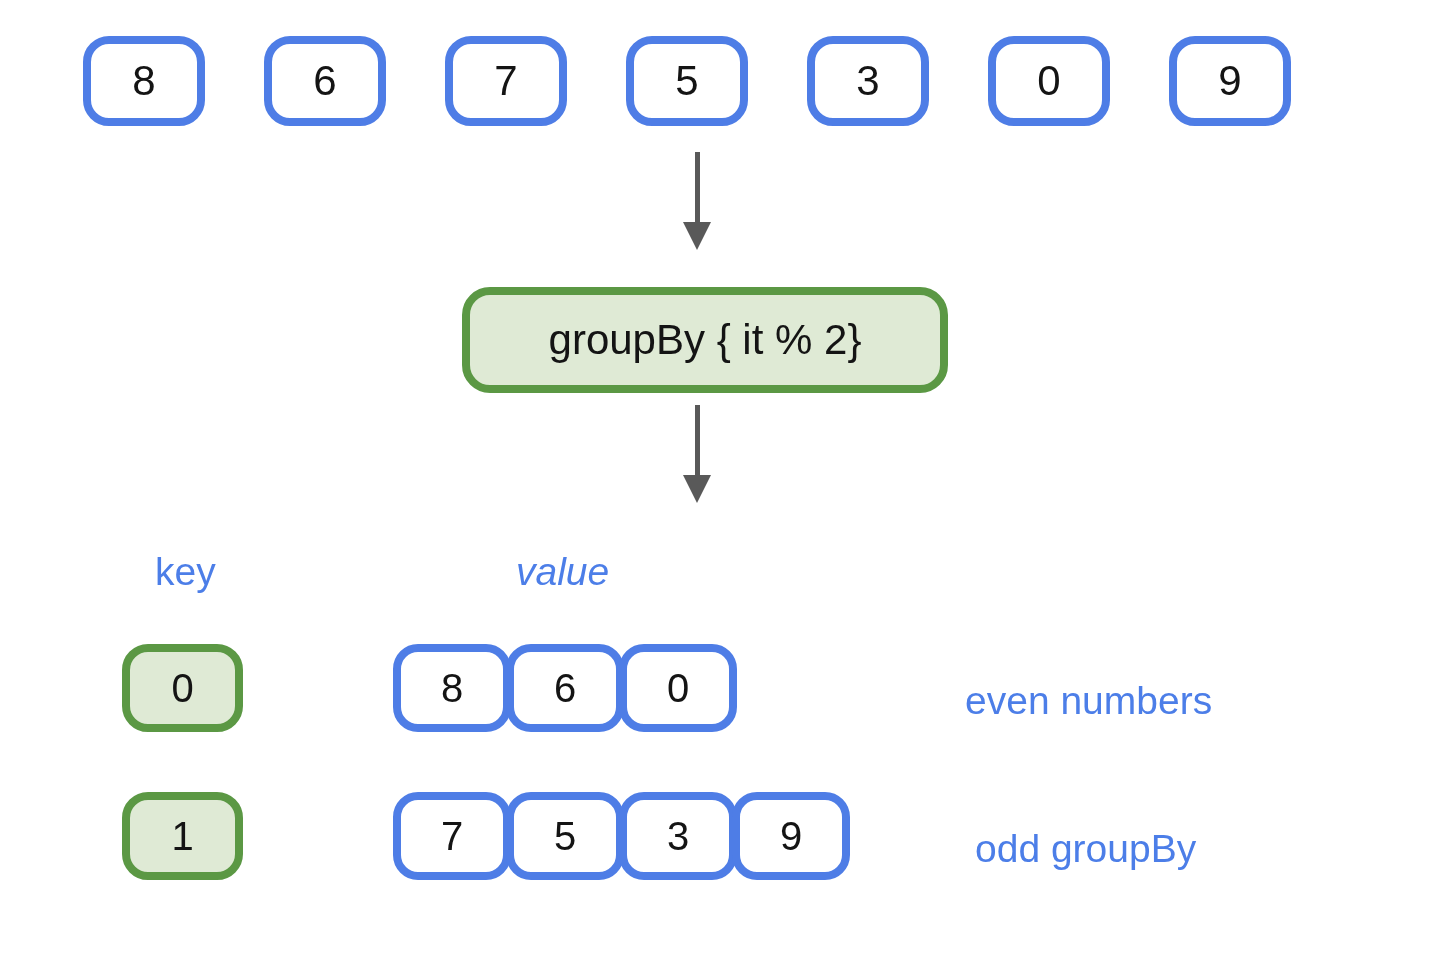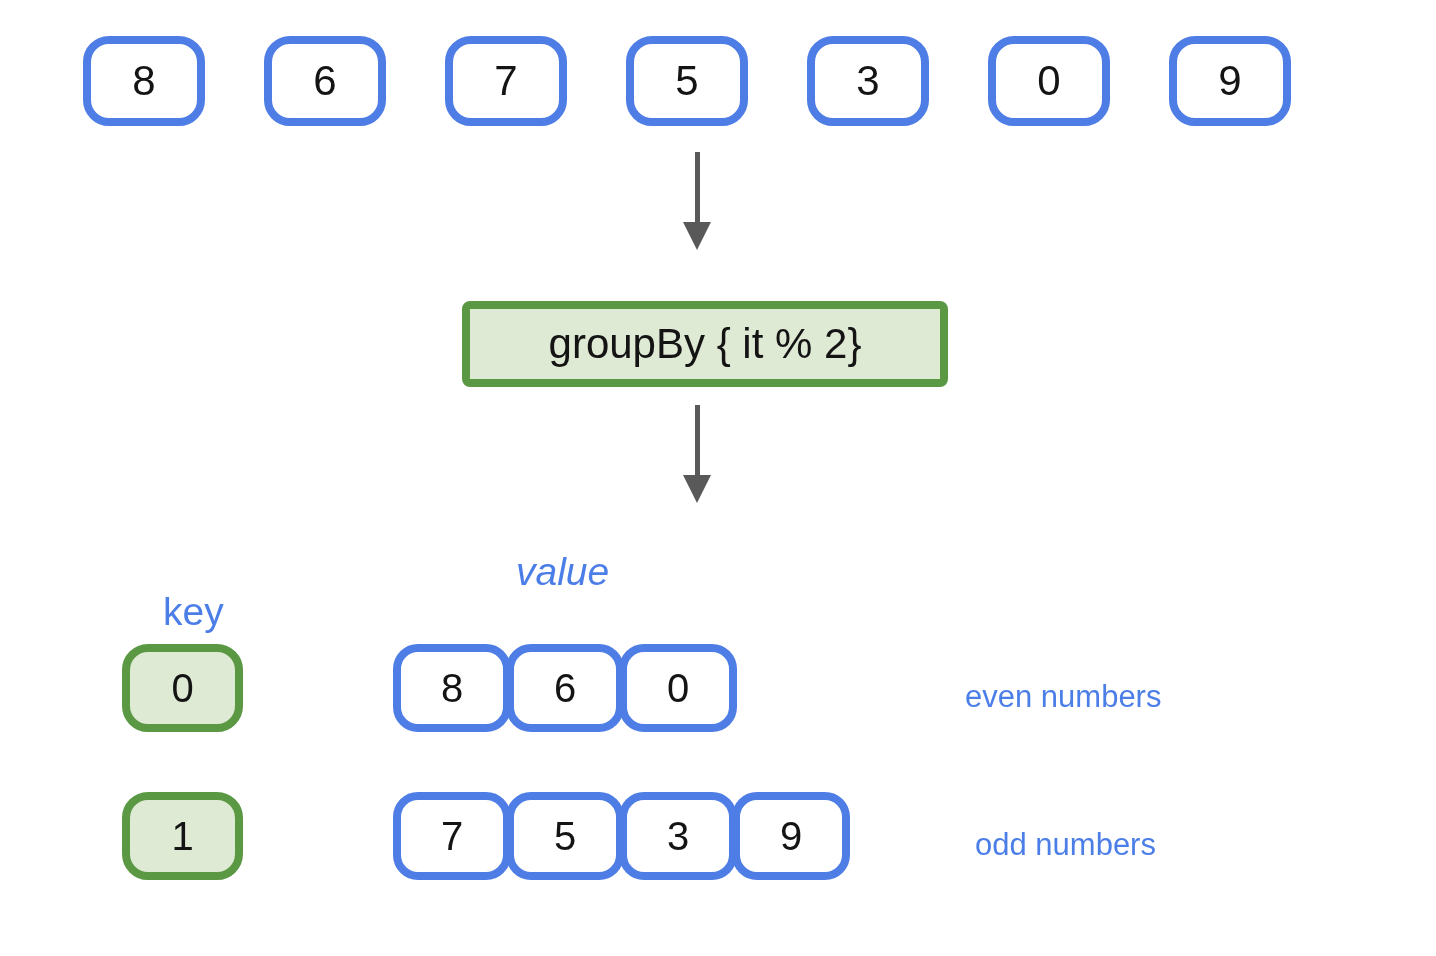--- a/index.html
+++ b/index.html
@@ -45,35 +45,35 @@
     width: 0; height: 0; margin: 0 auto;
     border-left: 14px solid transparent;
     border-right: 14px solid transparent;
     border-top: 28px solid var(--arrow, #595959);
   }
   .arrow-1 { left: 681px; top: 152px; }
   .arrow-2 { left: 681px; top: 405px; }
 
   
   .op-box {
-    position: absolute; left: 462px; top: 301px;
-    width: 486px; height: 86px;
+    position: absolute; left: 462px; top: 287px;
+    width: 486px; height: 106px;
     background: var(--green-fill, #DFEAD5);
     border: 8px solid var(--green-border, #5B9844);
-    border-radius: 8px;
+    border-radius: 28px;
     display: flex; align-items: center; justify-content: center;
     font-size: 42px; color: var(--number-text, #141414);
   }
 
   
   .col-label {
     position: absolute; top: 550px;
     font-size: 39px; color: var(--blue-text, #4C7EE8);
   }
-  .col-label.key   { left: 163px; margin-top: 40px; }
+  .col-label.key   { left: 155px; }
   .col-label.value { left: 516px; font-style: italic; }
 
   
   .key-cell {
     position: absolute; left: 122px;
     width: 121px; height: 88px;
     background: var(--green-fill, #DFEAD5);
     border: 8px solid var(--green-border, #5B9844);
     border-radius: 26px;
     display: flex; align-items: center; justify-content: center;
@@ -81,21 +81,21 @@
   }
   .value-chain { position: absolute; left: 393px; display: flex; }
   .value-chain .cell { width: 118px; height: 88px; border-radius: 25px; font-size: 40px; }
   .value-chain .cell + .cell { margin-left: -5px; }
 
   .row-even .key-cell, .row-even .value-chain { top: 644px; }
   .row-odd  .key-cell, .row-odd  .value-chain { top: 792px; }
 
   .annotation {
     position: absolute;
-    font-size: 31px; color: var(--blue-text, #4C7EE8);
+    font-size: 39px; color: var(--blue-text, #4C7EE8);
     white-space: nowrap;
   }
   .annotation.even { left: 965px; top: 679px; }
   .annotation.odd  { left: 975px; top: 827px; }
 </style>
 </head>
 <body>
 
 <div class="canvas">
 
@@ -135,16 +135,16 @@
   </div>
 
   <div class="row-odd">
     <div class="key-cell">1</div>
     <div class="value-chain">
       <div class="cell">7</div>
       <div class="cell">5</div>
       <div class="cell">3</div>
       <div class="cell">9</div>
     </div>
-    <div class="annotation odd">odd numbers</div>
+    <div class="annotation odd">odd groupBy</div>
   </div>
 
 </div>
 
 </body></html>

